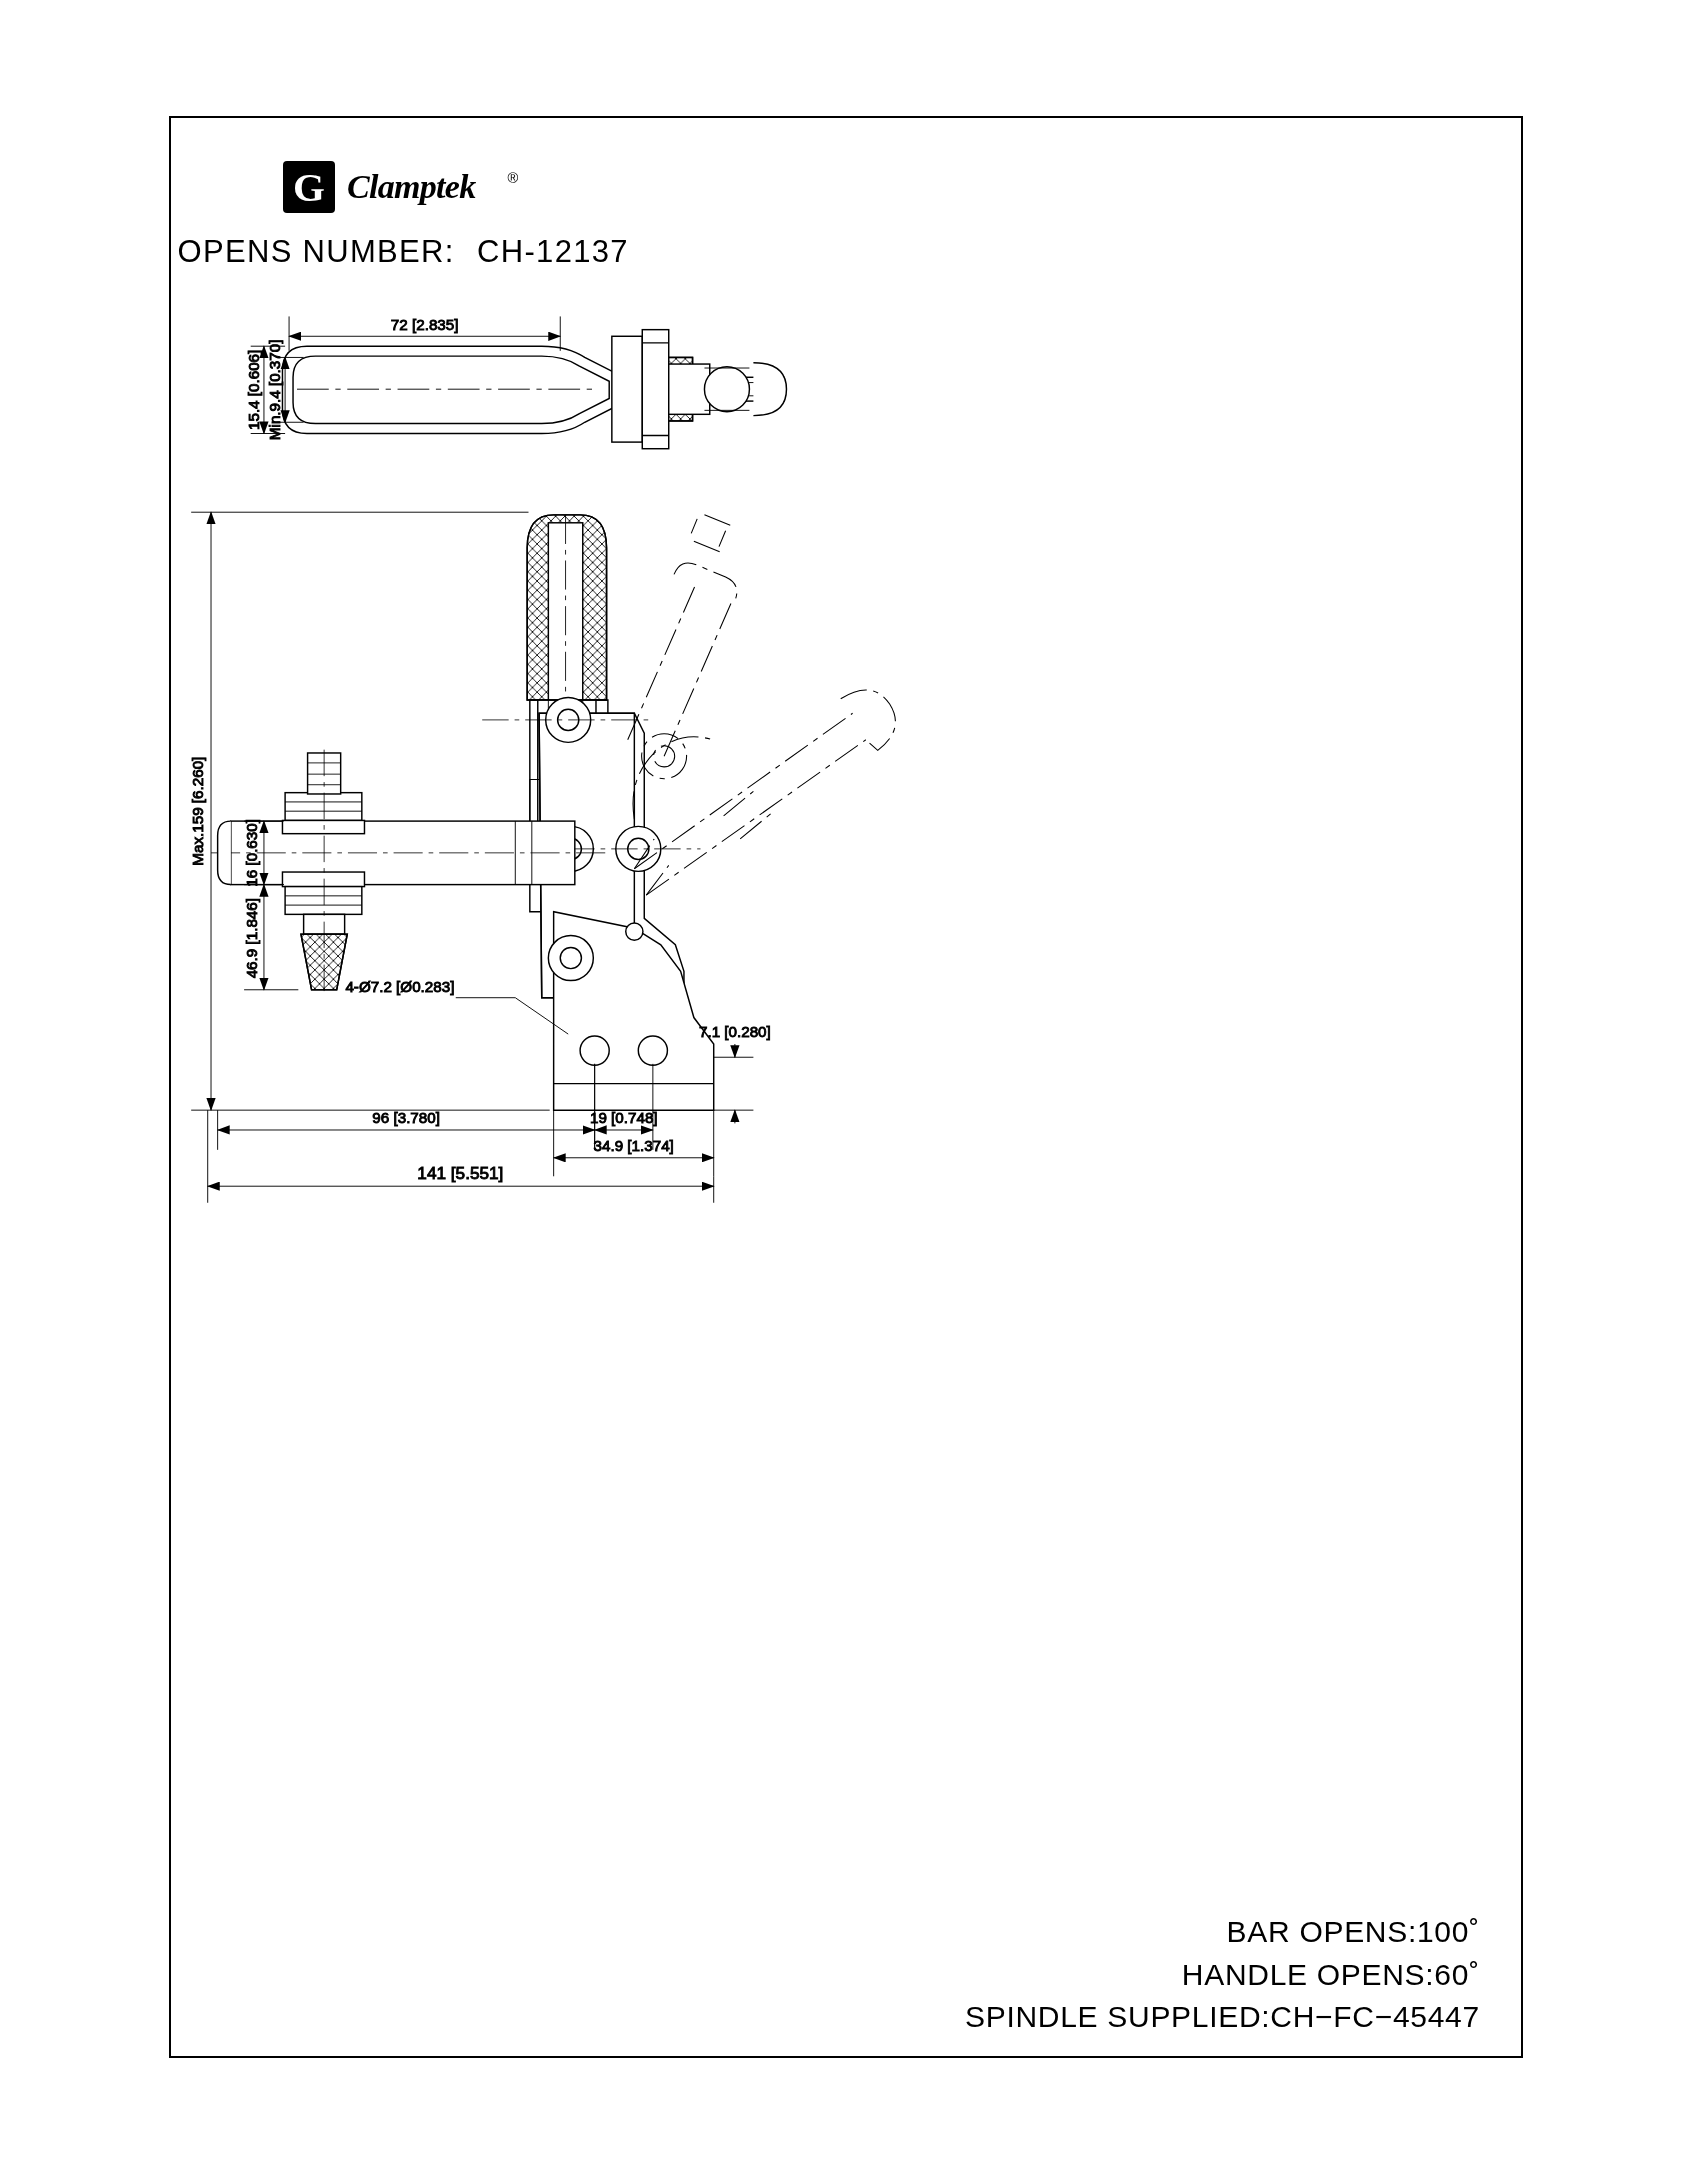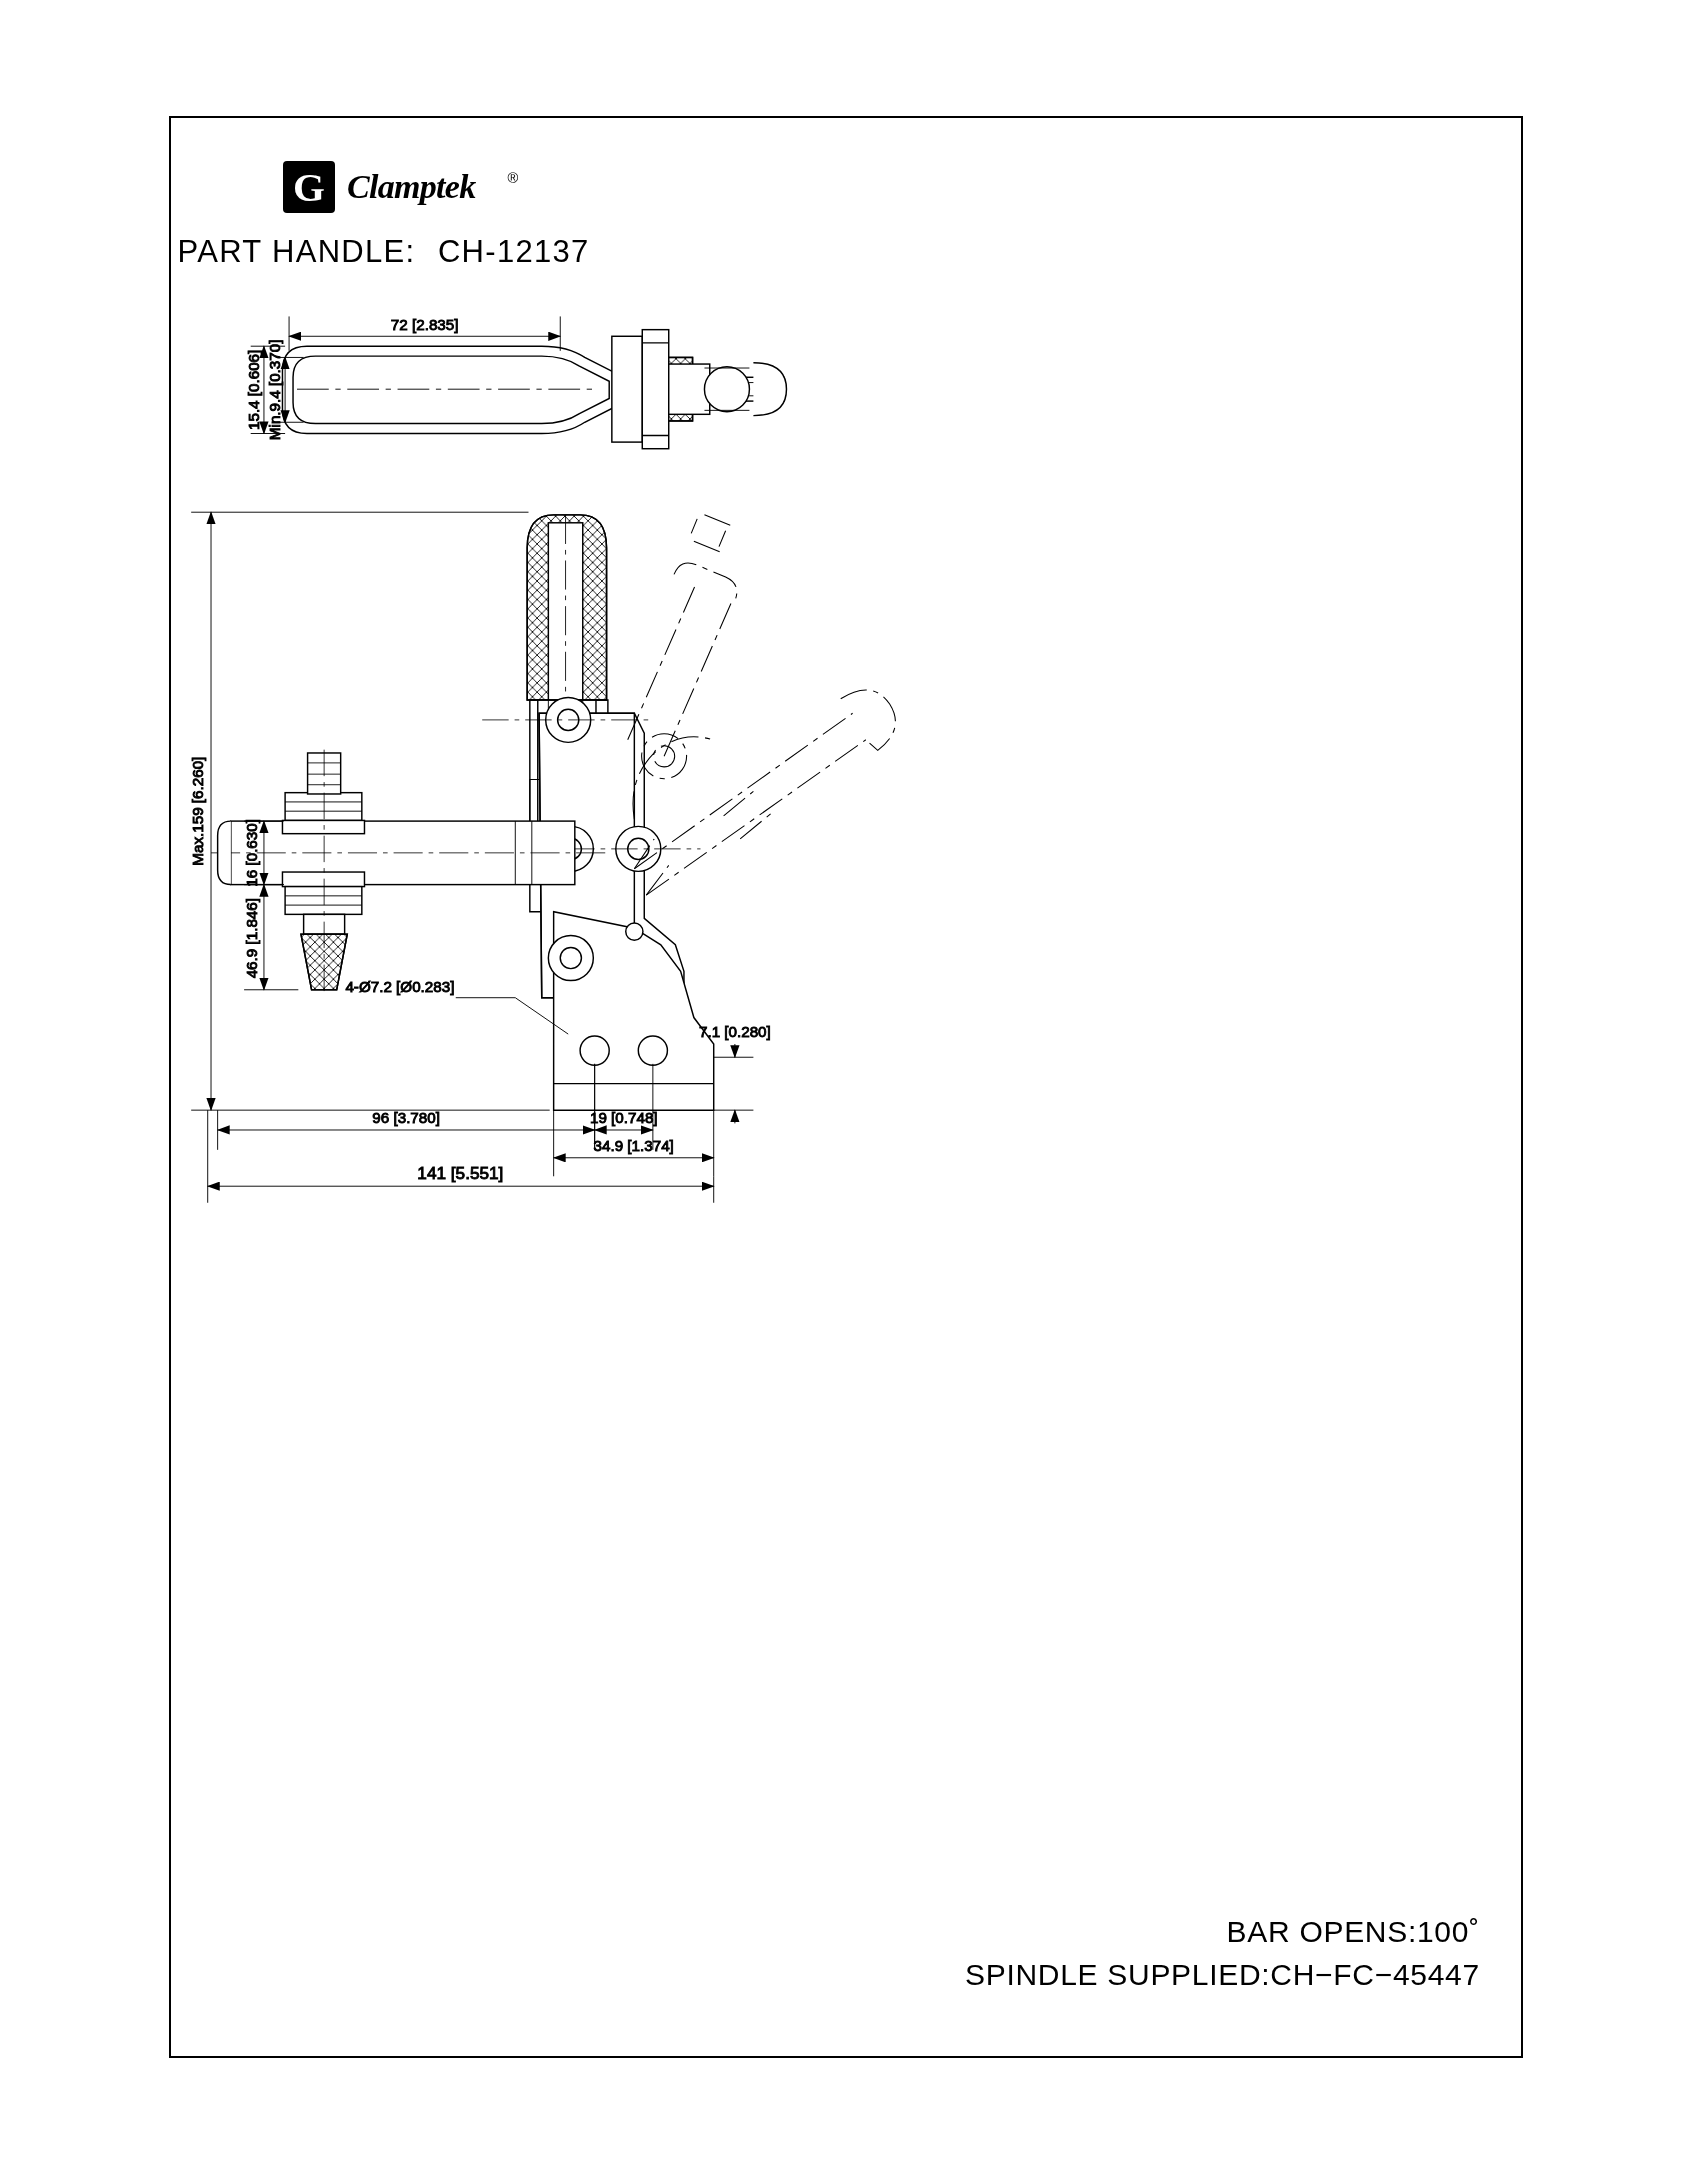--- a/index.html
+++ b/index.html
@@ -22,21 +22,21 @@
 
 <div class="sheet">
 
   <div class="logo-wrap">
     <div class="logo-mark">G</div>
     <div class="logo-text">Clamptek</div>
     <div class="logo-reg">®</div>
   </div>
 
   <div class="partline">
-    <span>PART  HANDLE:</span><span class="pn">CH-12137</span>
+    <span>OPENS  NUMBER:</span><span class="pn">CH-12137</span>
   </div>
 
   <svg width="1350" height="1938" viewBox="0 0 2040 2930">
     <defs>
       <marker id="ar" markerWidth="14" markerHeight="10" refX="13" refY="5" orient="auto">
         <path d="M0,0 L14,5 L0,10 z" fill="#000"></path>
       </marker>
       <marker id="arS" markerWidth="14" markerHeight="10" refX="1" refY="5" orient="auto">
         <path d="M14,0 L0,5 L14,10 z" fill="#000"></path>
       </marker>
@@ -241,17 +241,18 @@
         <path d="M820,1600 L820,1640"></path>
         <path d="M55,1615 L820,1615" marker-start="url(#arS)" marker-end="url(#ar)"></path>
         <text class="dimtext-b" x="437" y="1604" text-anchor="middle">141 [5.551]</text>
       </g>
 
     </g>
   </svg>
 
   <div class="notes">
     <div>BAR  OPENS:100˚</div>
+    <div>HANDLE  OPENS:60˚</div>
     <div>SPINDLE  SUPPLIED:CH−FC−45447</div>
   </div>
 
 </div>
 
 
 </body></html>

